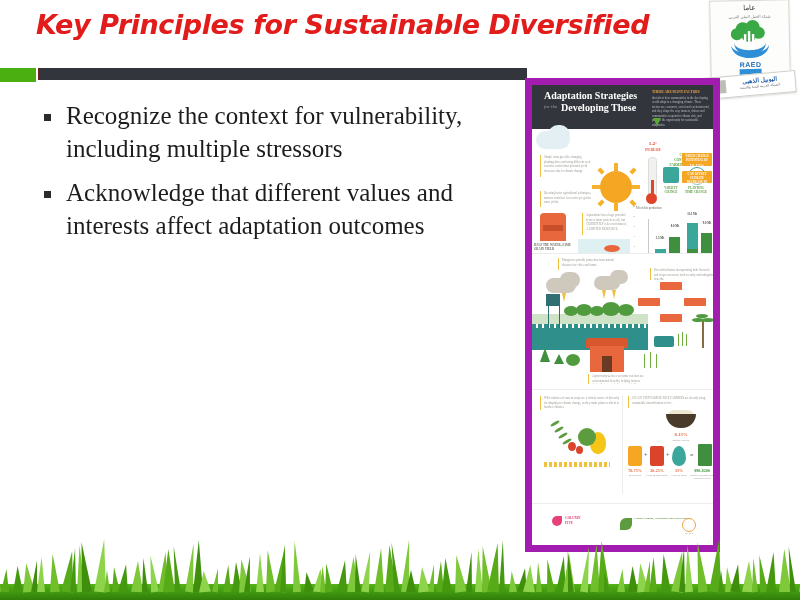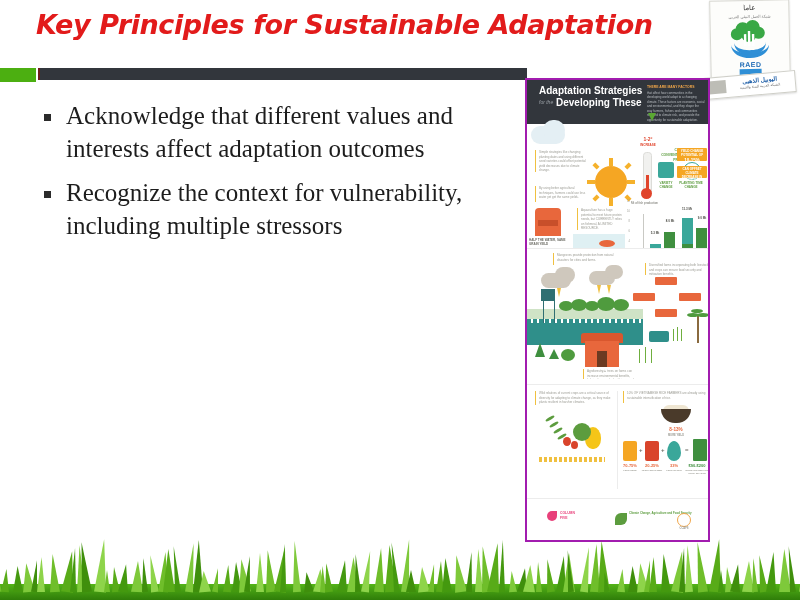--- a/index.html
+++ b/index.html
@@ -113,23 +113,24 @@
   }
   #raed-banner-tab{
     position:absolute;left:1px;top:3px;width:20px;height:13px;
     background:#bdbdb6;
   }
 
   
   #infographic{
     position:absolute;left:525px;top:78px;width:181px;height:460px;
     background:#ffffff;
-    border:2px solid #a21caf;
+    border:7px solid #a21caf;
     overflow:hidden;
     font-size:3px;
+    font-family:Liberation Serif, serif;
   }
   .ig-micro{
     color:#9b9b93;font-size:3px;line-height:1.5;
     overflow:hidden;
   }
   .ig-rulenote{
     border-left:1.5px solid #f0c040;padding-left:3px;
   }
 
   
@@ -266,33 +267,33 @@
   #ig-c5-mark{position:absolute;left:20px;top:12px;width:10px;height:10px;background:#e8407a;border-radius:50% 0 50% 50%;}
   #ig-c5-name{position:absolute;left:33px;top:12px;color:#e8407a;font-size:3.4px;font-weight:bold;line-height:1.4;}
   #ig-partner-1{position:absolute;left:88px;top:14px;width:12px;height:12px;background:#5c9c3e;border-radius:50% 0 50% 0;}
   #ig-partner-1-tx{position:absolute;left:102px;top:13px;color:#5c9c3e;font-size:2.8px;font-weight:bold;line-height:1.4;}
   #ig-partner-2{position:absolute;left:150px;top:14px;width:12px;height:12px;border:1px solid #f0a64a;border-radius:50%;}
   #ig-partner-2-tx{position:absolute;left:146px;top:28px;width:22px;text-align:center;color:#9b9b93;font-size:2.6px;font-weight:bold;}
 </style>
 </head>
 <body>
 
-<div id="slide-title">Key Principles for Sustainable Adaptation</div>
+<div id="slide-title">Key Principles for Sustainable Diversified</div>
 
 <div id="green-accent-bar"></div>
 <div id="dark-rule-bar"></div>
 
 <div id="bullet-list">
   <div class="bullet-row">
     <span class="bullet-marker"></span>
-    <span class="bullet-text">Acknowledge that different values and interests affect adaptation outcomes</span>
+    <span class="bullet-text">Recognize the context for vulnerability, including multiple stressors</span>
   </div>
   <div class="bullet-row">
     <span class="bullet-marker"></span>
-    <span class="bullet-text">Recognize the context for vulnerability, including multiple stressors</span>
+    <span class="bullet-text">Acknowledge that different values and interests affect adaptation outcomes</span>
   </div>
 </div>
 
 <div id="raed-logo">
   <div id="raed-card">
     <div id="raed-arabic-top">عاماً</div>
     <div id="raed-arabic-sub">شبكة العمل البيئي العربي</div>
     <svg id="raed-emblem" viewBox="0 0 50 40">
       <circle cx="18" cy="9" r="7" fill="#39a845"></circle>
       <circle cx="28" cy="7" r="7" fill="#39a845"></circle>

